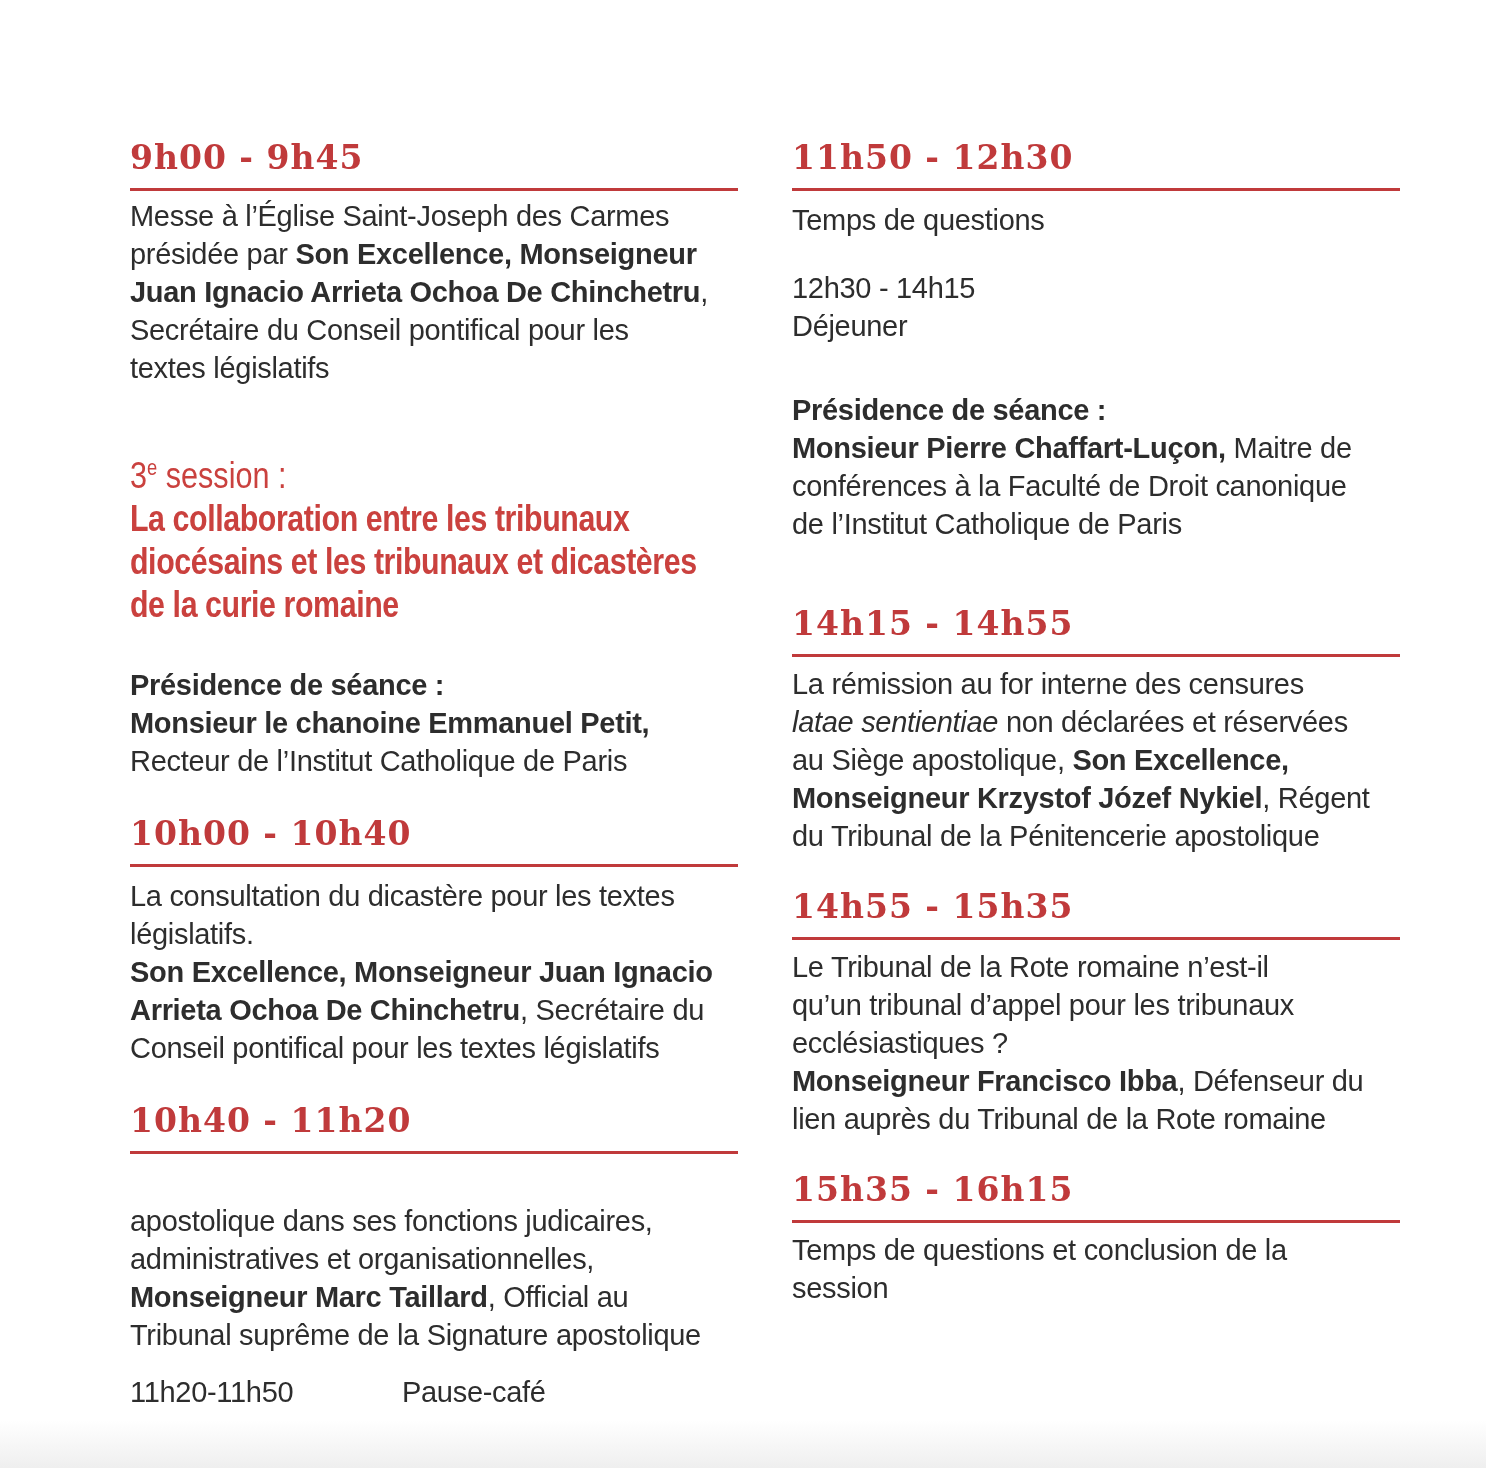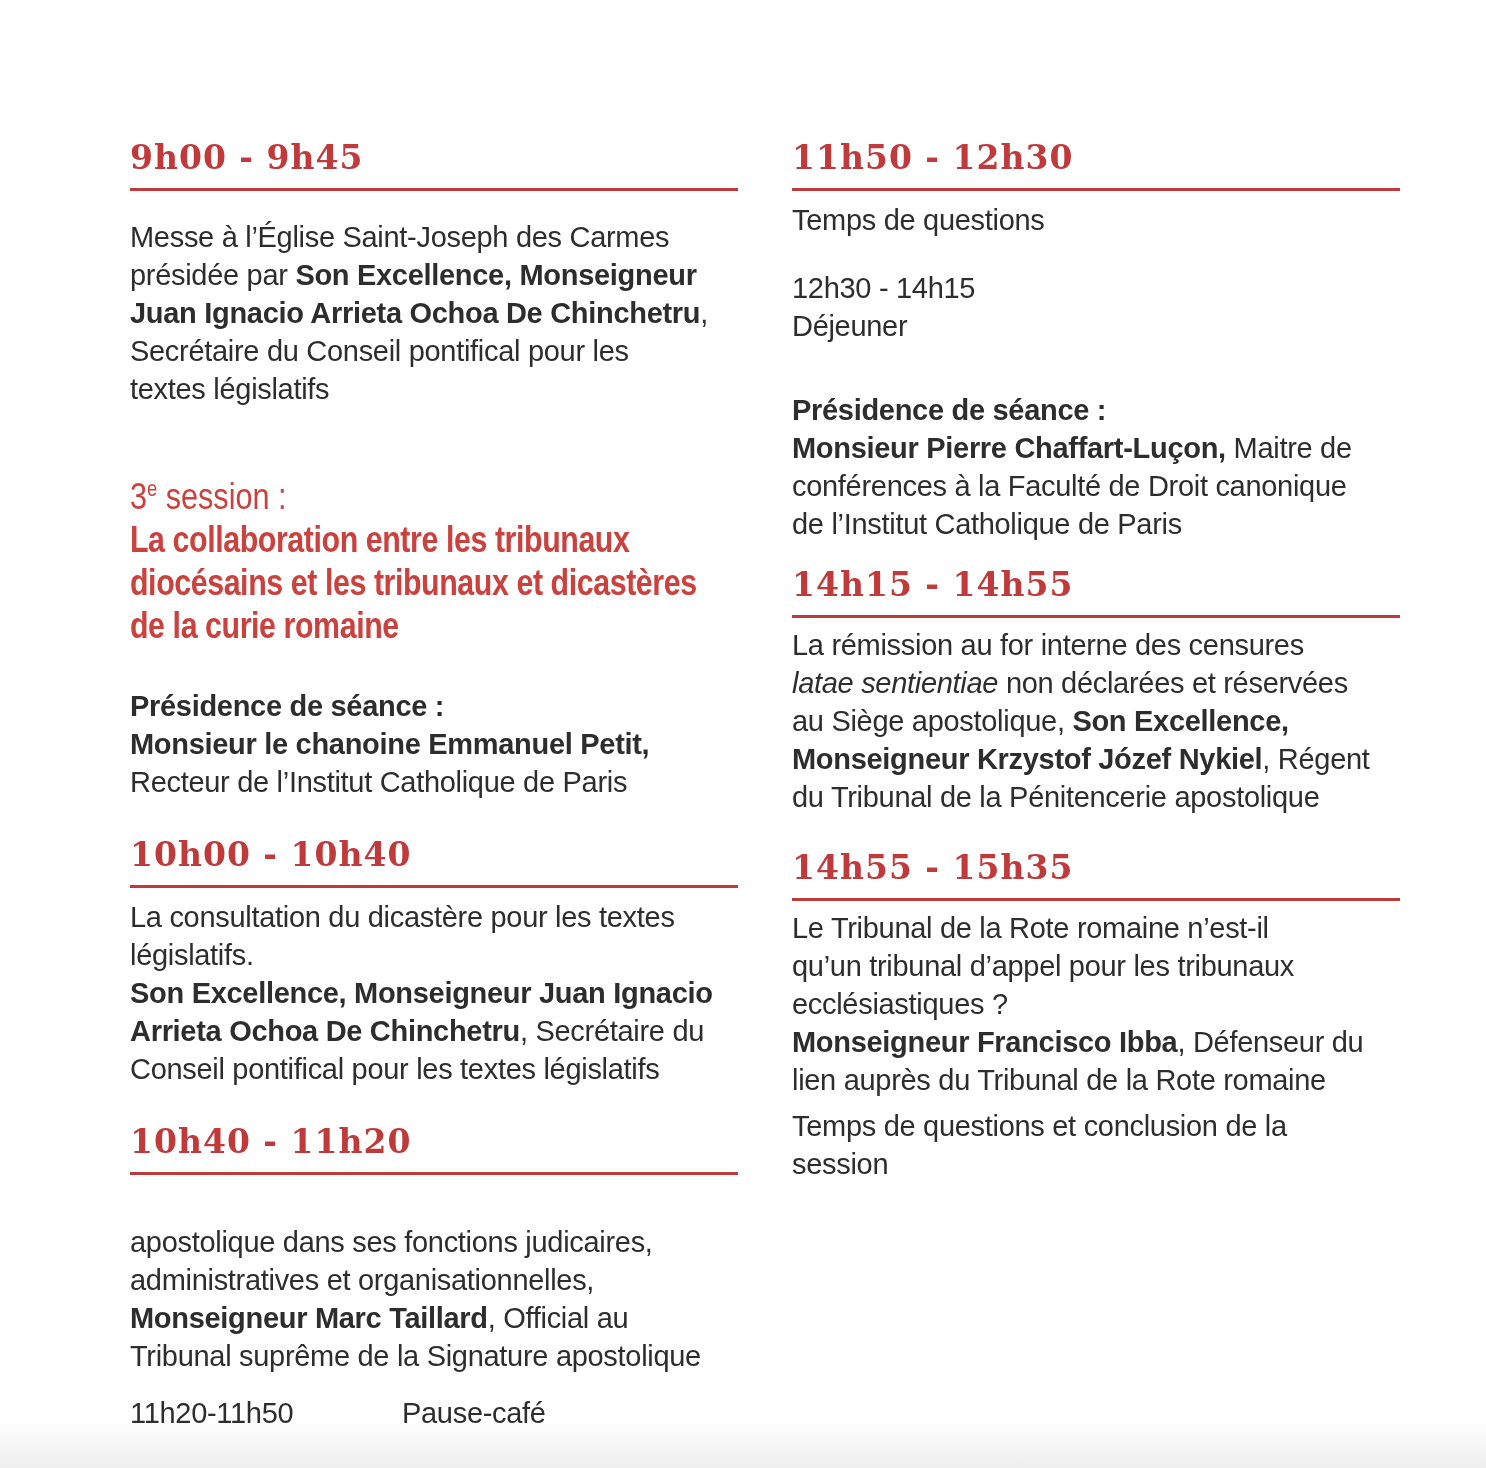--- a/index.html
+++ b/index.html
@@ -73,33 +73,33 @@
   .inline-event{
     display:flex;
     font-size:29px;
     line-height:38px;
     letter-spacing:-0.3px;
   }
   .event-time{flex:0 0 auto;width:272px;}
   .col-right .event-time{width:200px;}
 
   
-  .col-left  .b1{margin-top:27px;}
+  .col-left  .b1{margin-top:6px;}
   .col-left  .b2{margin-top:68px;}
   .col-left  .b3{margin-top:0;}
   .col-left  .b4{margin-top:40px;}
   .col-left  .b5{margin-top:36px;}
   .col-left  .b6{margin-top:10px;}
   .col-left  .b7{margin-top:36px;}
   .col-left  .b8{margin-top:10px;}
   .col-left  .b9{margin-top:19px;}
   .col-right .b1{margin-top:10px;}
   .col-right .b2{margin-top:30px;flex-direction:column;}
   .col-right .b3{margin-top:46px;}
-  .col-right .b4{margin-top:24px;}
+  .col-right .b4{margin-top:63px;}
   .col-right .b5{margin-top:8px;}
   .col-right .b6{margin-top:34px;}
   .col-right .b7{margin-top:8px;}
   .col-right .b8{margin-top:34px;}
   .col-right .b9{margin-top:8px;}
 
   .page-bottom-shade{
     position:absolute;left:0;right:0;bottom:0;height:48px;
     background:linear-gradient(to bottom, rgba(120,120,120,0), rgba(120,120,120,0.12));
     pointer-events:none;
@@ -128,15 +128,16 @@
     <div class="b1 para"><span>Temps de questions</span></div>
     <div class="b2 inline-event">
       <span class="event-time">12h30 - 14h15</span>
       <span class="event-label">Déjeuner</span>
     </div>
     <div class="b3 para"><span class="bold">Présidence de séance :</span><br><span class="bold">Monsieur Pierre Chaffart-Luçon,</span><span> Maitre de</span><br><span>conférences à la Faculté de Droit canonique</span><br><span>de l’Institut Catholique de Paris</span></div>
     <div class="b4 time-heading">14h15 - 14h55</div>
     <div class="b5 para"><span>La rémission au for interne des censures</span><br><span class="italic">latae sentientiae</span><span> non déclarées et réservées</span><br><span>au Siège apostolique, </span><span class="bold">Son Excellence,</span><br><span class="bold">Monseigneur Krzystof Józef Nykiel</span><span>, Régent</span><br><span>du Tribunal de la Pénitencerie apostolique</span></div>
     <div class="b6 time-heading">14h55 - 15h35</div>
     <div class="b7 para"><span>Le Tribunal de la Rote romaine n’est-il</span><br><span>qu’un tribunal d’appel pour les tribunaux</span><br><span>ecclésiastiques ?</span><br><span class="bold">Monseigneur Francisco Ibba</span><span>, Défenseur du</span><br><span>lien auprès du Tribunal de la Rote romaine</span></div>
+    <div class="b8 time-heading">15h35 - 16h15</div>
     <div class="b9 para"><span>Temps de questions et conclusion de la</span><br><span>session</span></div>
   </div>
 <div class="page-bottom-shade"></div>
 
 </body></html>

